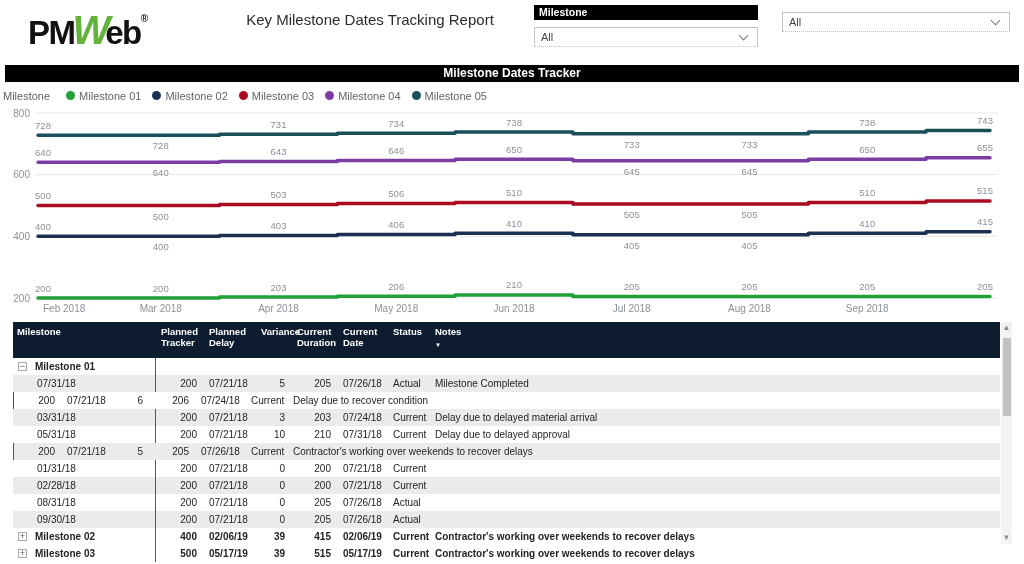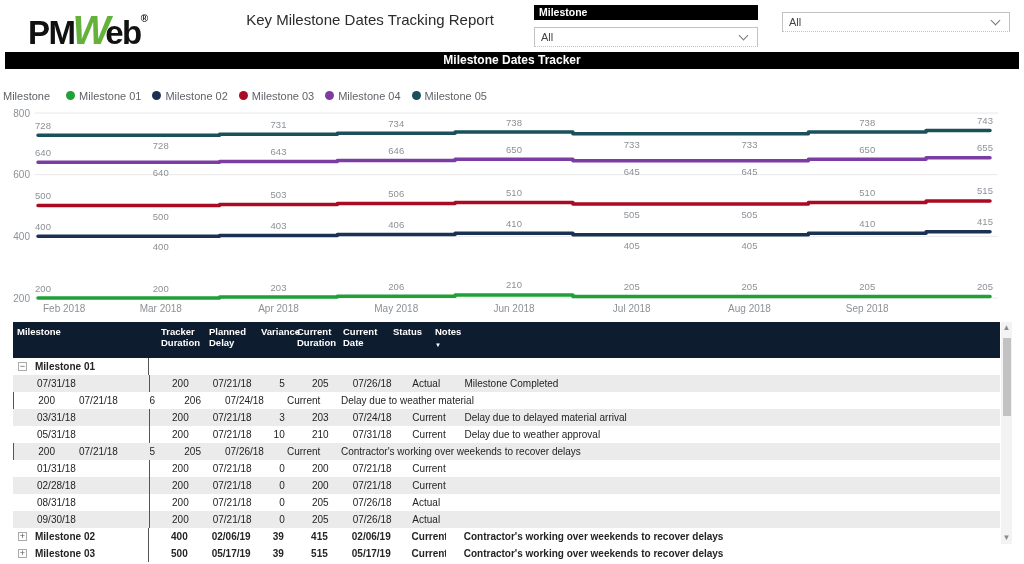--- a/index.html
+++ b/index.html
@@ -11,39 +11,39 @@
   .logo .w { color:#64b23c; font-style:italic; font-size:40px; font-weight:bold; letter-spacing:-3px; margin:0 -2px; }
   .logo .reg { font-size:10px; vertical-align:22px; letter-spacing:0; }
   .report-title { position:absolute; left:225px; top:11px; width:290px; text-align:center; font-size:15px; color:#2b2b2b; }
 
   .slicer { position:absolute; top:5px; }
   .slicer-label { background:#000; color:#fff; font-size:10.5px; line-height:15px; height:15px; padding-left:5px; font-weight:bold; }
   .slicer-box { margin-top:7px; height:20px; border:1px solid #c3c3c3; background:#fff; display:flex; align-items:center; justify-content:space-between; padding:0 10px 0 6px; font-size:11px; color:#444; border-bottom-style:dotted; }
   .chev { width:7px; height:7px; border-right:1.2px solid #777; border-bottom:1.2px solid #777; transform:rotate(45deg); margin-top:-4px; }
 
   
-  .chart-titlebar { position:absolute; top:52px; left:5px; right:5px; height:17px; background:#000; color:#fff; font-size:12px; font-weight:bold; text-align:center; line-height:17px; }
+  .chart-titlebar { position:absolute; top:65px; left:5px; right:5px; height:17px; background:#000; color:#fff; font-size:12px; font-weight:bold; text-align:center; line-height:17px; }
   .legend { position:absolute; top:88px; left:3px; height:15px; display:flex; align-items:center; font-size:11px; color:#5f6368; }
   .legend-title { margin-right:16px; }
   .legend-item { display:flex; align-items:center; margin-right:11px; cursor:pointer; }
   .legend-dot { width:9px; height:9px; border-radius:50%; margin-right:4px; }
   svg.chart { position:absolute; top:104px; left:0; }
 
   
   .tbl { position:absolute; left:13px; top:322px; width:987px; font-size:10px; color:#252423; }
   .thead { display:flex; background:#0e1c30; color:#fff; height:36px; font-size:9.5px; font-weight:bold; }
   .th { padding:4px 0 0 6px; line-height:11px; position:relative; }
   .th.first { padding-left:4px; }
   .sortarrow { font-size:6px; margin-top:3px; color:#fff; }
   .tr { display:flex; height:17px; line-height:17px; background:#fff; }
   .tr.stripe { background:#ebebeb; }
   .tr.group { font-weight:bold; }
   .td { overflow:hidden; white-space:nowrap; }
   .td.num { text-align:right; padding-right:6px; }
-  .td.txt { padding-left:6px;margin-left:12px; }
+  .td.txt { padding-left:6px; }
   .td.sep { border-left:1px solid #555; }
   .mcell { display:flex; align-items:center; }
   .mcell.detail { padding-left:24px; }
   .expbox { width:9px; height:9px; border:1px solid #aaa; background:#fdfdfd; color:#555; font-size:9px; line-height:7px; text-align:center; margin:0 8px 0 5px; cursor:pointer; font-weight:normal; }
 
   
   .vscroll { position:absolute; left:1001px; top:322px; width:11px; height:222px; background:#f3f3f3; }
   .varrow { position:absolute; left:0; width:11px; height:12px; color:#8a8a8a; font-size:8px; text-align:center; line-height:12px; cursor:pointer; }
   .varrow.down { bottom:0; }
   .vthumb { position:absolute; left:1.5px; top:16px; width:8px; height:78px; background:#c2c2c2; cursor:pointer; }
@@ -166,21 +166,21 @@
       <text x="867.25" y="21.616666666666646" text-anchor="middle" font-size="9.5" fill="#8c9196">738</text>
       <text x="985" y="20.07499999999999" text-anchor="middle" font-size="9.5" fill="#8c9196">743</text>
     </svg>
 
   <div class="tbl">
     <div class="thead">
         <div class="th first" style="width: 142px;">
           <div>Milestone</div>
         </div>
         <div class="th" style="width: 48px;">
-          <div>Tracker Duration</div>
+          <div>Planned Tracker</div>
         </div>
         <div class="th" style="width: 52px;">
           <div>Planned Delay</div>
         </div>
         <div class="th" style="width: 36px;">
           <div>Variance</div>
         </div>
         <div class="th" style="width: 46px;">
           <div>Current Duration</div>
         </div>
@@ -219,41 +219,41 @@
           <div class="td txt" style="width: 42px;">Actual</div>
           <div class="td txt" style="width: 571px;">Milestone Completed</div>
         </div>
         <div class="tr">
           <div class="td num sep" style="width: 48px;">200</div>
           <div class="td txt" style="width: 52px;">07/21/18</div>
           <div class="td num" style="width: 36px;">6</div>
           <div class="td num" style="width: 46px;">206</div>
           <div class="td txt" style="width: 50px;">07/24/18</div>
           <div class="td txt" style="width: 42px;">Current</div>
-          <div class="td txt" style="width: 571px;">Delay due to weather material</div>
+          <div class="td txt" style="width: 571px;">Delay due to recover condition</div>
         </div>
         <div class="tr stripe">
           <div class="td mcell detail" style="width: 142px;">03/31/18</div>
           <div class="td num sep" style="width: 48px;">200</div>
           <div class="td txt" style="width: 52px;">07/21/18</div>
           <div class="td num" style="width: 36px;">3</div>
           <div class="td num" style="width: 46px;">203</div>
           <div class="td txt" style="width: 50px;">07/24/18</div>
           <div class="td txt" style="width: 42px;">Current</div>
           <div class="td txt" style="width: 571px;">Delay due to delayed material arrival</div>
         </div>
         <div class="tr">
           <div class="td mcell detail" style="width: 142px;">05/31/18</div>
           <div class="td num sep" style="width: 48px;">200</div>
           <div class="td txt" style="width: 52px;">07/21/18</div>
           <div class="td num" style="width: 36px;">10</div>
           <div class="td num" style="width: 46px;">210</div>
           <div class="td txt" style="width: 50px;">07/31/18</div>
           <div class="td txt" style="width: 42px;">Current</div>
-          <div class="td txt" style="width: 571px;">Delay due to weather approval</div>
+          <div class="td txt" style="width: 571px;">Delay due to delayed approval</div>
         </div>
         <div class="tr stripe">
           <div class="td num sep" style="width: 48px;">200</div>
           <div class="td txt" style="width: 52px;">07/21/18</div>
           <div class="td num" style="width: 36px;">5</div>
           <div class="td num" style="width: 46px;">205</div>
           <div class="td txt" style="width: 50px;">07/26/18</div>
           <div class="td txt" style="width: 42px;">Current</div>
           <div class="td txt" style="width: 571px;">Contractor's working over weekends to recover delays</div>
         </div>

